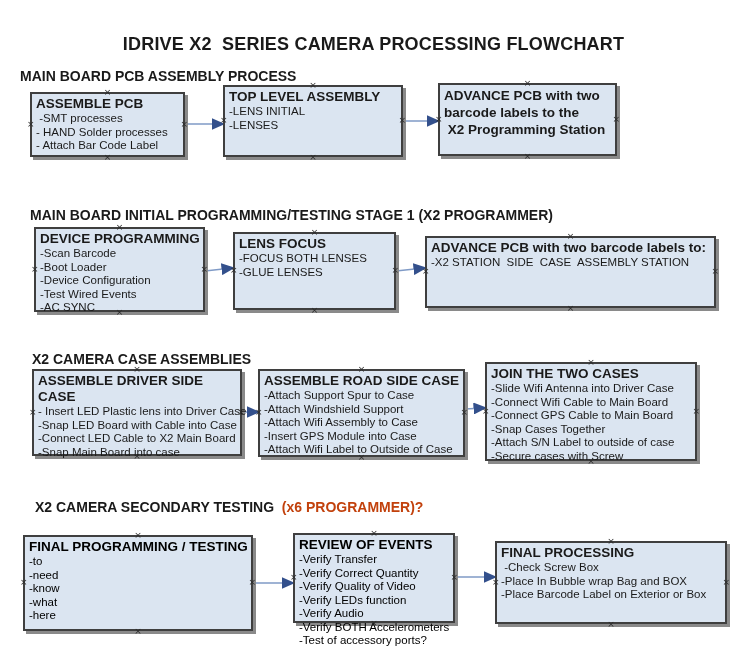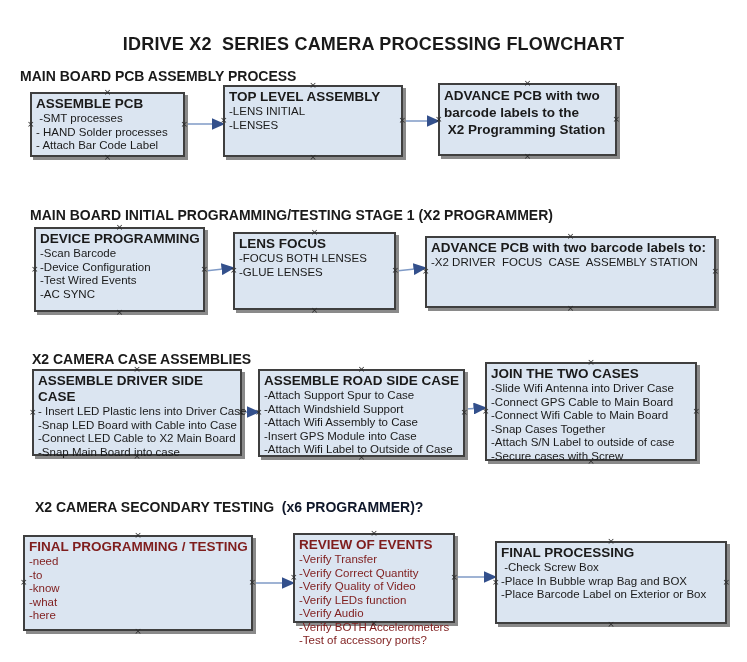--- a/index.html
+++ b/index.html
@@ -1,27 +1,27 @@
 <!DOCTYPE html>
 <html><head>
 <meta charset="utf-8">
 <style>
   html,body{margin:0;padding:0;background:#ffffff;}
   .page{position:relative;width:747px;height:662px;background:#ffffff;
         font-family:"Liberation Sans",sans-serif;color:#1a1a1a;overflow:hidden;text-decoration:underline;}
   .title{position:absolute;top:22px;left:0;width:747px;text-align:center;
          font-size:18px;font-weight:bold;white-space:pre;letter-spacing:.2px;}
   .hdr{position:absolute;font-size:14px;font-weight:bold;white-space:pre;}
-  .hdr .red-part{color:#0f172a;}
+  .hdr .red-part{color:#c2410c;}
   .box{position:absolute;background:#dbe5f1;border:2px solid #3f3f3f;
        box-shadow:3px 3px 0 #8a8a8a;box-sizing:border-box;
        padding:2px 2px 0 4px;overflow:visible;}
   .box-title{font-size:13.5px;font-weight:bold;line-height:16px;white-space:pre-wrap;}
   .box-item{font-size:11.5px;line-height:13.5px;white-space:pre;}
-  .box.red .box-title,.box.red .box-item{color:#7f1d1d;}
+  .box.red .box-title,.box.red .box-item{color:#000000;}
   .handle{position:absolute;font-size:9px;line-height:9px;color:#2b2b2b;
           font-family:"DejaVu Sans",sans-serif;pointer-events:none;}
   .h-t{top:-6px;left:50%;transform:translateX(-50%);}
   .h-b{bottom:-7px;left:50%;transform:translateX(-50%);}
   .h-l{left:-5px;top:50%;transform:translateY(-55%);}
   .h-r{right:-5px;top:50%;transform:translateY(-55%);}
   #connector-layer{position:absolute;left:0;top:0;width:747px;height:662px;
                    pointer-events:none;}
 </style>
 </head>
@@ -82,20 +82,21 @@
       <span class="handle h-l">×</span>
       <span class="handle h-r">×</span>
     </div>
 
   <h2 class="hdr" style="left:30px;top:195px;text-align:center;"><span>MAIN BOARD INITIAL PROGRAMMING/TESTING STAGE 1 (X2 PROGRAMMER)</span><span class="red-part"></span></h2>
 
   <div class="box" style="left:34px;top:227px;width:171px;height:85px;">
     <div class="box-title">DEVICE PROGRAMMING</div>
     <div class="box-items">
         <div class="box-item">-Scan Barcode</div>
+        <div class="box-item">-Boot Loader</div>
         <div class="box-item">-Device Configuration</div>
         <div class="box-item">-Test Wired Events</div>
         <div class="box-item">-AC SYNC</div>
       </div>
   <span class="handle h-t">×</span>
       <span class="handle h-b">×</span>
       <span class="handle h-l">×</span>
       <span class="handle h-r">×</span>
     </div>
   <div class="box" style="left:233px;top:232px;width:163px;height:78px;">
@@ -105,21 +106,21 @@
         <div class="box-item">-GLUE LENSES</div>
       </div>
   <span class="handle h-t">×</span>
       <span class="handle h-b">×</span>
       <span class="handle h-l">×</span>
       <span class="handle h-r">×</span>
     </div>
   <div class="box" style="left:425px;top:236px;width:291px;height:72px;">
     <div class="box-title">ADVANCE PCB with two barcode labels to:</div>
     <div class="box-items">
-        <div class="box-item">-X2 DRIVER  FOCUS  CASE  ASSEMBLY STATION</div>
+        <div class="box-item">-X2 STATION  SIDE  CASE  ASSEMBLY STATION</div>
       </div>
   <span class="handle h-t">×</span>
       <span class="handle h-b">×</span>
       <span class="handle h-l">×</span>
       <span class="handle h-r">×</span>
     </div>
 
   <h2 class="hdr" style="left:32px;top:339px;"><span>X2 CAMERA CASE ASSEMBLIES</span><span class="red-part"></span></h2>
 
   <div class="box" style="left:32px;top:369px;width:210px;height:87px;">
@@ -146,39 +147,39 @@
       </div>
   <span class="handle h-t">×</span>
       <span class="handle h-b">×</span>
       <span class="handle h-l">×</span>
       <span class="handle h-r">×</span>
     </div>
   <div class="box" style="left:485px;top:362px;width:212px;height:99px;">
     <div class="box-title">JOIN THE TWO CASES</div>
     <div class="box-items">
         <div class="box-item">-Slide Wifi Antenna into Driver Case</div>
+        <div class="box-item">-Connect Wifi Cable to Main Board</div>
         <div class="box-item">-Connect GPS Cable to Main Board</div>
-        <div class="box-item">-Connect Wifi Cable to Main Board</div>
         <div class="box-item">-Snap Cases Together</div>
         <div class="box-item">-Attach S/N Label to outside of case</div>
         <div class="box-item">-Secure cases with Screw</div>
       </div>
   <span class="handle h-t">×</span>
       <span class="handle h-b">×</span>
       <span class="handle h-l">×</span>
       <span class="handle h-r">×</span>
     </div>
 
   <h2 class="hdr" style="left:35px;top:487px;"><span>X2 CAMERA SECONDARY TESTING  </span><span class="red-part">(x6 PROGRAMMER)?</span></h2>
 
   <div class="box red" style="left:23px;top:535px;width:230px;height:96px;">
     <div class="box-title">FINAL PROGRAMMING / TESTING</div>
     <div class="box-items">
+        <div class="box-item">-to</div>
         <div class="box-item">-need</div>
-        <div class="box-item">-to</div>
         <div class="box-item">-know</div>
         <div class="box-item">-what</div>
         <div class="box-item">-here</div>
       </div>
   <span class="handle h-t">×</span>
       <span class="handle h-b">×</span>
       <span class="handle h-l">×</span>
       <span class="handle h-r">×</span>
     </div>
   <div class="box red" style="left:293px;top:533px;width:162px;height:90px;">

